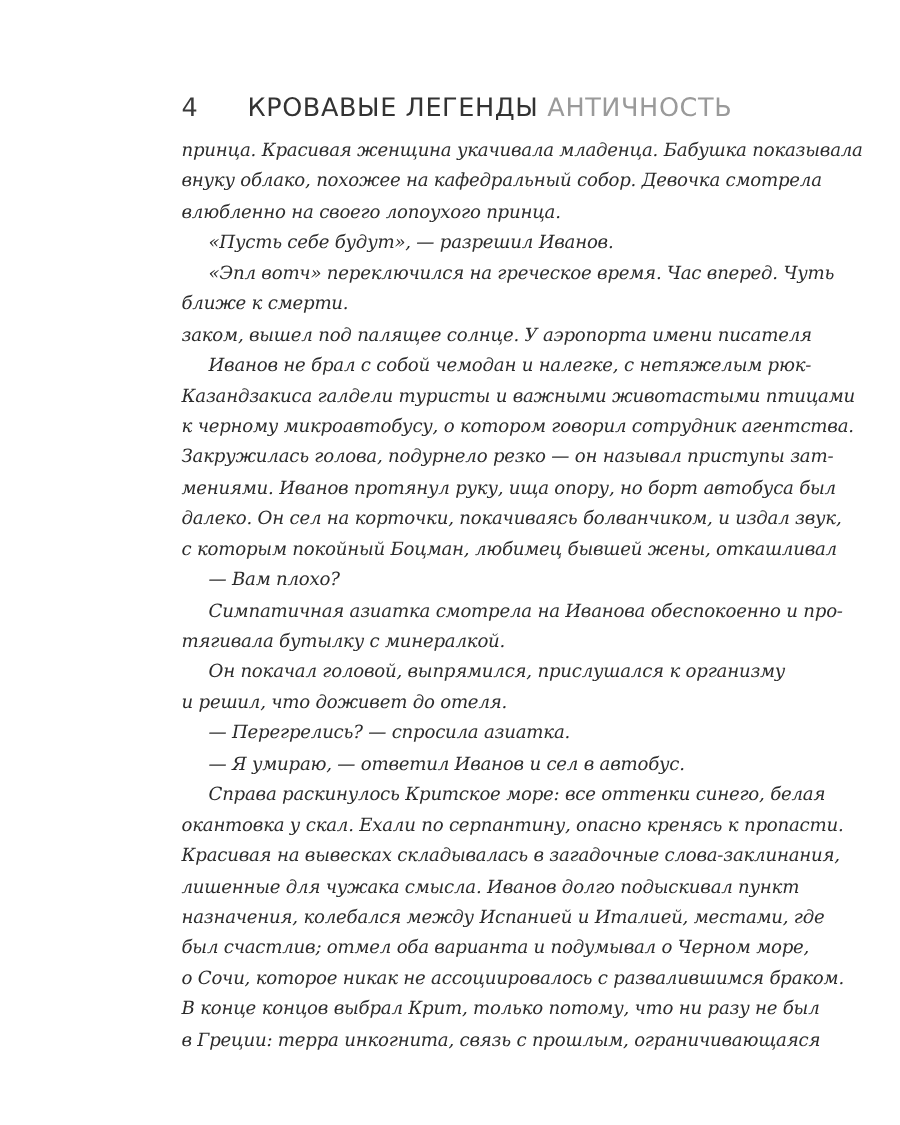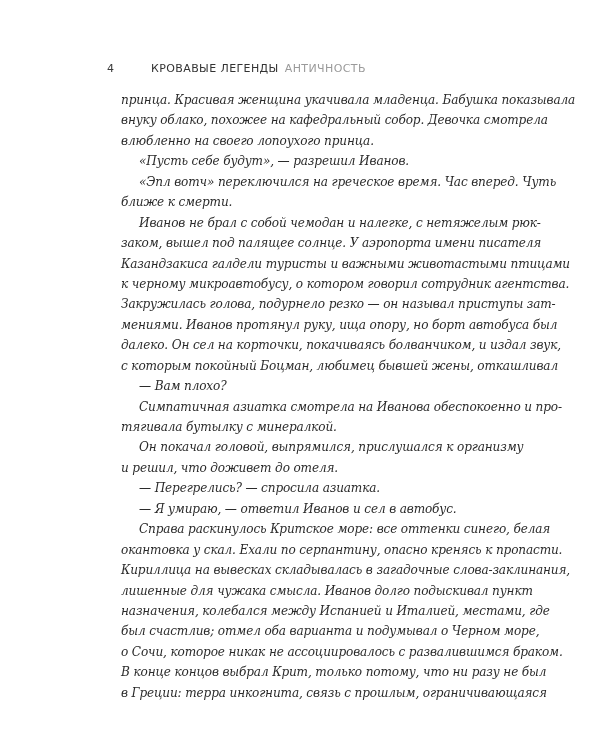--- a/index.html
+++ b/index.html
@@ -1,20 +1,20 @@
 <!DOCTYPE html>
 <html><head>
 <meta charset="utf-8">
 <style>
   html, body { margin: 0; padding: 0; background: #ffffff; }
   body { width: 600px; height: 750px; position: relative; overflow: hidden; }
   .page { position: absolute; left: 0; top: 0; width: 600px; height: 750px; background: #ffffff; }
   .running-head {
-    position: absolute; left: 107px; top: 62px; width: 380px;
-    font-family: "DejaVu Sans", sans-serif; font-size: 11px; letter-spacing: 0.4px;
+    position: absolute; left: 121px; top: 62px; width: 380px;
+    font-family: "DejaVu Sans", sans-serif; font-size: 17px; letter-spacing: 0.4px;
     color: #3a3a3a; white-space: nowrap;
   }
   .running-head .folio { display: inline-block; width: 44px; }
   .running-head .book { color: #333333; }
   .running-head .section { color: #9a9a9a; margin-left: 6px; }
   .body-text {
     position: absolute; left: 121px; top: 90px; width: 374px;
     font-family: "DejaVu Serif", serif; font-style: italic;
     font-size: 12.1px; line-height: 20.45px; color: #2b2b2b;
     text-align: justify; letter-spacing: -0.15px;
@@ -31,38 +31,38 @@
     <span class="folio">4</span><span class="book">КРОВАВЫЕ ЛЕГЕНДЫ</span><span class="section">АНТИЧНОСТЬ</span>
   </div>
 
   <div class="body-text" id="body-text">
       <span class="line">принца. Красивая женщина укачивала младенца. Бабушка показывала</span>
       <span class="line">внуку облако, похожее на кафедральный собор. Девочка смотрела</span>
       <span class="line last">влюбленно на своего лопоухого принца.</span>
       <span class="line indent last">«Пусть себе будут», — разрешил Иванов.</span>
       <span class="line indent">«Эпл вотч» переключился на греческое время. Час вперед. Чуть</span>
       <span class="line last">ближе к смерти.</span>
+      <span class="line">заком, вышел под палящее солнце. У аэропорта имени писателя</span>
       <span class="line indent">Иванов не брал с собой чемодан и налегке, с нетяжелым рюк-</span>
-      <span class="line">заком, вышел под палящее солнце. У аэропорта имени писателя</span>
       <span class="line">Казандзакиса галдели туристы и важными животастыми птицами</span>
       <span class="line">к черному микроавтобусу, о котором говорил сотрудник агентства.</span>
       <span class="line">Закружилась голова, подурнело резко — он называл приступы зат-</span>
       <span class="line">мениями. Иванов протянул руку, ища опору, но борт автобуса был</span>
       <span class="line">далеко. Он сел на корточки, покачиваясь болванчиком, и издал звук,</span>
       <span class="line">с которым покойный Боцман, любимец бывшей жены, откашливал</span>
       <span class="line indent last">— Вам плохо?</span>
       <span class="line indent">Симпатичная азиатка смотрела на Иванова обеспокоенно и про-</span>
       <span class="line last">тягивала бутылку с минералкой.</span>
       <span class="line indent">Он покачал головой, выпрямился, прислушался к организму</span>
       <span class="line last">и решил, что доживет до отеля.</span>
       <span class="line indent last">— Перегрелись? — спросила азиатка.</span>
       <span class="line indent last">— Я умираю, — ответил Иванов и сел в автобус.</span>
       <span class="line indent">Справа раскинулось Критское море: все оттенки синего, белая</span>
       <span class="line">окантовка у скал. Ехали по серпантину, опасно кренясь к пропасти.</span>
-      <span class="line">Кириллица на вывесках складывалась в загадочные слова-заклинания,</span>
+      <span class="line">Красивая на вывесках складывалась в загадочные слова-заклинания,</span>
       <span class="line">лишенные для чужака смысла. Иванов долго подыскивал пункт</span>
       <span class="line">назначения, колебался между Испанией и Италией, местами, где</span>
       <span class="line">был счастлив; отмел оба варианта и подумывал о Черном море,</span>
       <span class="line">о Сочи, которое никак не ассоциировалось с развалившимся браком.</span>
       <span class="line">В конце концов выбрал Крит, только потому, что ни разу не был</span>
       <span class="line">в Греции: терра инкогнита, связь с прошлым, ограничивающаяся</span>
     </div>
 </div>
 
 </body></html>

